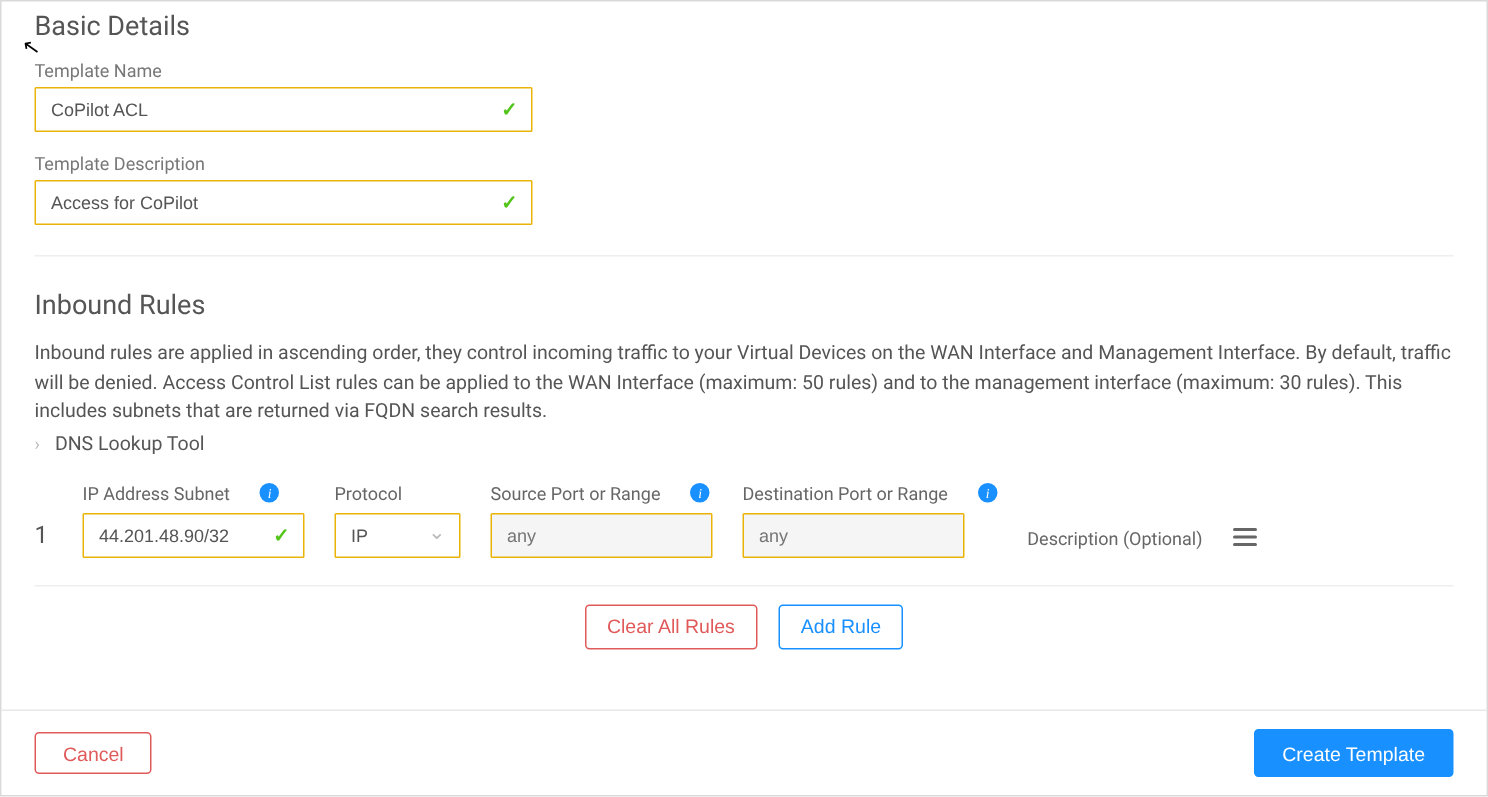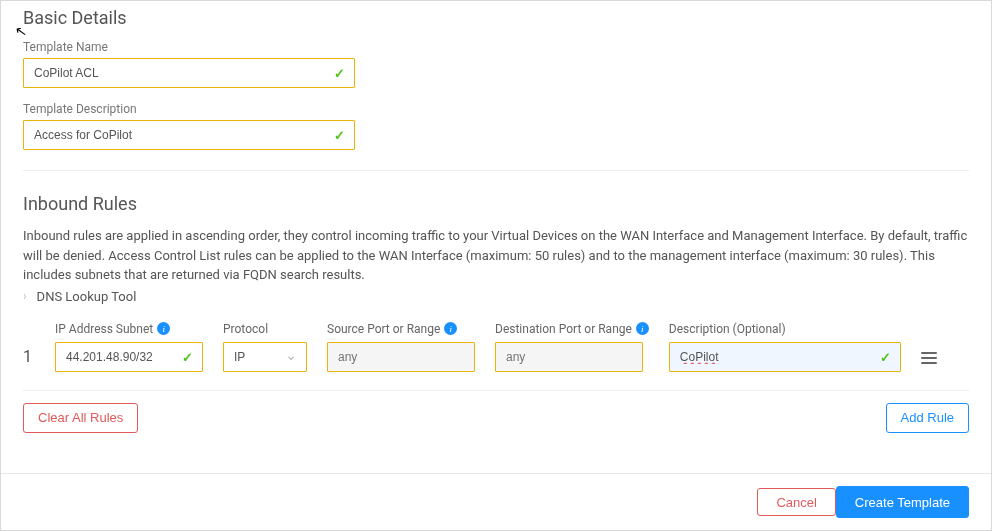--- a/index.html
+++ b/index.html
@@ -117,21 +117,21 @@
     padding-bottom: 6px;
     width: 12px;
   }
   .rule-col { display: flex; flex-direction: column; }
   .rule-col .col-label {
     font-size: 12px;
     color: #666;
     margin-bottom: 6px;
     display: flex;
     align-items: center;
-    gap: 4px;
+    gap: 20px;
   }
   .info-icon {
     display: inline-flex;
     align-items: center;
     justify-content: center;
     width: 13px;
     height: 13px;
     border-radius: 50%;
     background: #1890ff;
     color: #fff;
@@ -163,21 +163,21 @@
     background: #666;
     border-radius: 1px;
   }
   hr.thin {
     border: none;
     border-top: 1px solid #eee;
     margin: 18px 0 12px 0;
   }
   .rule-actions {
     display: flex;
-    justify-content: space-between;
+    justify-content: center;
     gap: 14px;
     padding-right: 0;
   }
   .btn {
     height: 30px;
     padding: 0 14px;
     border-radius: 3px;
     font-size: 13px;
     cursor: pointer;
     background: #fff;
@@ -189,21 +189,21 @@
   .btn.outline-danger-sm { border: 1px solid #e05a5a; color: #e05a5a; height: 28px; padding: 0 18px; }
   .btn.primary { background: #1890ff; border: 1px solid #1890ff; color: #fff; padding: 0 18px; height: 32px; }
   .footer {
     position: absolute;
     bottom: 0;
     left: 0;
     right: 0;
     border-top: 1px solid #e8e8e8;
     padding: 12px 22px;
     display: flex;
-    justify-content: flex-end;
+    justify-content: space-between;
     align-items: center;
     background: #fff;
   }
 </style>
 </head>
 <body>
 
 <div class="cursor">↖</div>
 
 <div class="content">
@@ -276,23 +276,20 @@
       </div>
       <div class="disabled-wrap">
         <input class="disabled-input" disabled="" placeholder="any" style="">
       </div>
     </div>
 
     <div class="rule-col wide desc">
       <div class="col-label">
         <span>Description (Optional)</span>
       </div>
-      <div class="input-wrap valid">
-        <input class="text-input" type="text" value="CoPilot" style="">
-      </div>
     </div>
 
     <div class="menu-icon">
       <span></span>
         <span></span>
         <span></span>
     </div>
   </div>
 
   <hr class="thin">

